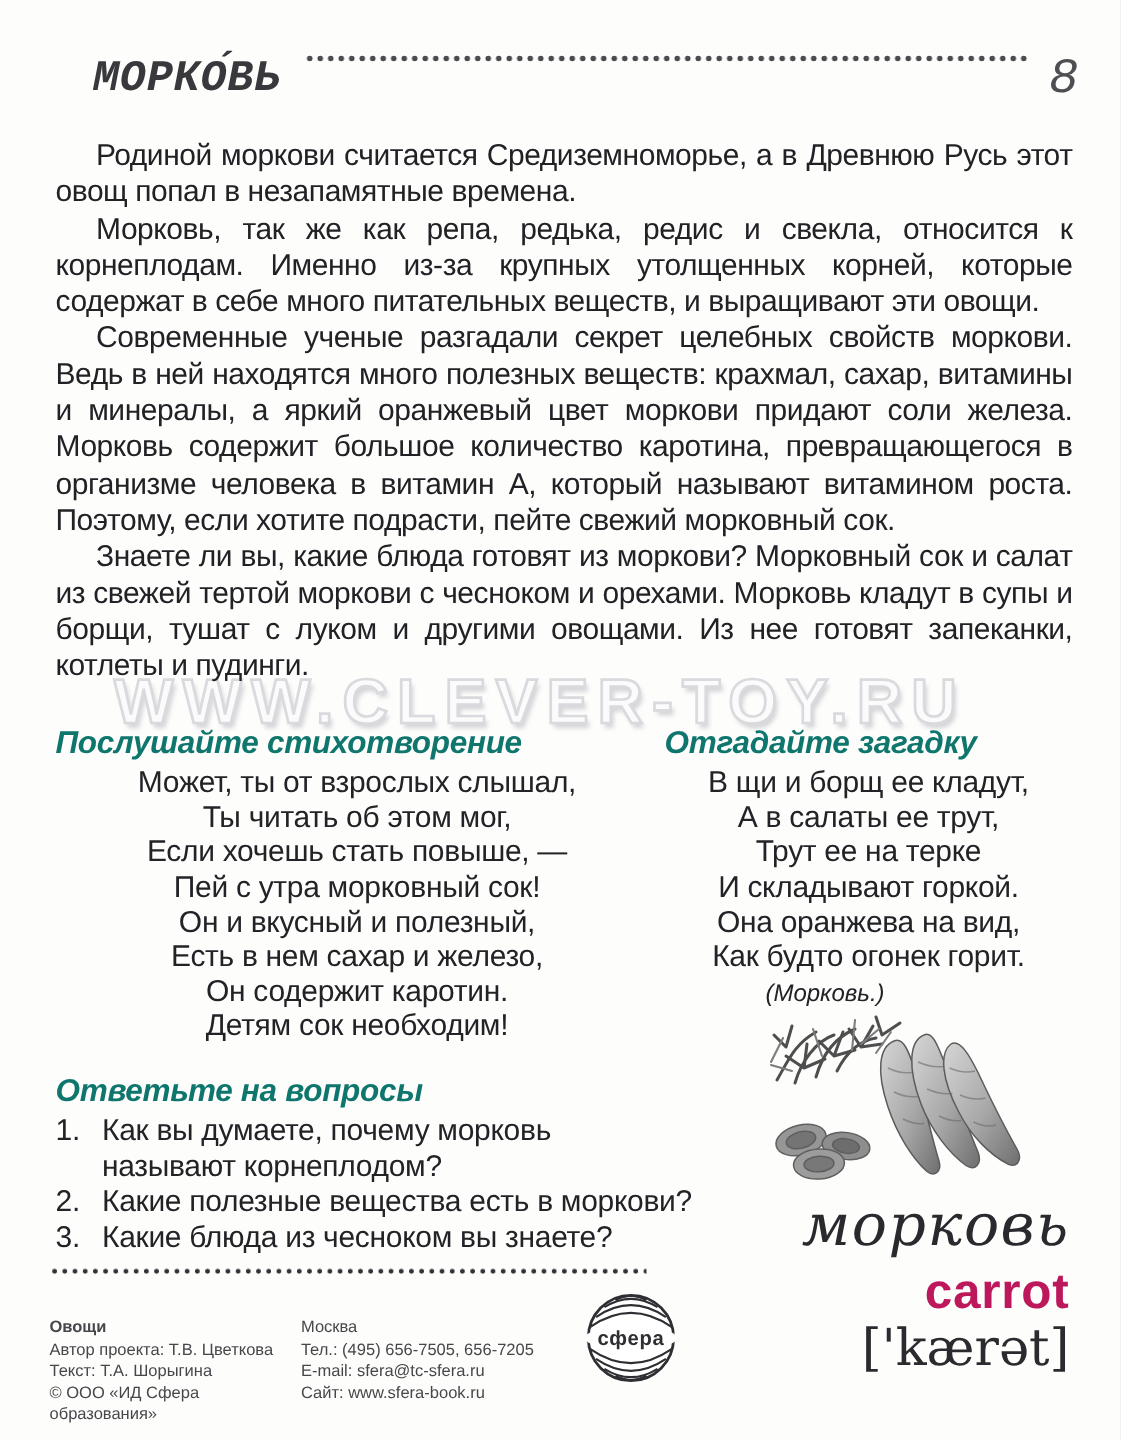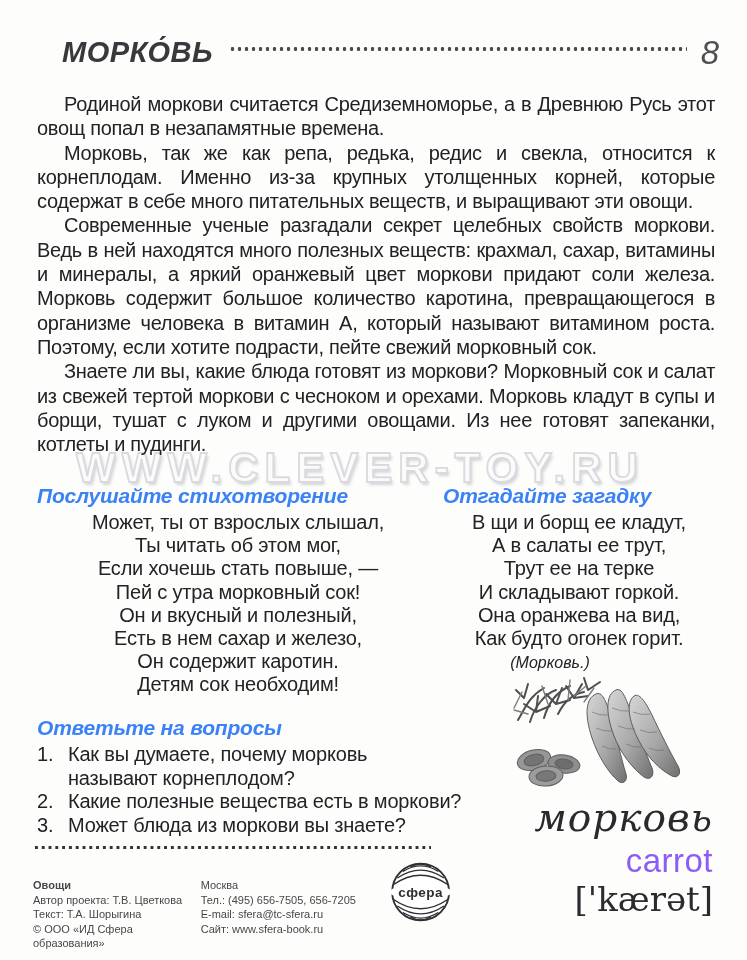--- a/index.html
+++ b/index.html
@@ -13,21 +13,21 @@
     position:absolute; top:444px; left:76px; z-index:1;
     font-size:42px; font-weight:bold; letter-spacing:6px;
     color:#fbfbfc; -webkit-text-stroke:1.8px #dadade;
     text-shadow:2px 3px 3px rgba(110,110,125,.28);
     white-space:nowrap; user-select:none;
   }
   .content{position:relative; z-index:2;}
   
   .header{
     position:absolute; top:36px; left:62px; right:28px;
-    display:flex; align-items:center;
+    display:flex; align-items:flex-start;font-family:Liberation Mono, monospace;
   }
   .title{
     margin:0; font-size:29px; font-weight:bold; font-style:italic;
     color:#39393d; letter-spacing:.5px; white-space:nowrap;
   }
   .leader{
     flex:1; height:6px; margin:0 14px 7px 16px;
     background-image:radial-gradient(circle, #4a4a4f 1.7px, transparent 2.1px);
     background-size:7px 6px; background-repeat:repeat-x; background-position:left center;
   }
@@ -37,21 +37,21 @@
   }
   
   .intro{position:absolute; top:92px; left:37px; width:678px;}
   .intro p{
     margin:0; font-size:20px; line-height:24.3px; text-align:justify;
     text-indent:27px; letter-spacing:-0.3px; color:#222226;
   }
   
   .sec-h{
     margin:0 0 3px 0; font-size:21px; font-weight:bold; font-style:italic;
-    color:#3b82f6; letter-spacing:-0.2px;
+    color:#0f766e; letter-spacing:-0.2px;
   }
   
   .poem{position:absolute; top:484px; left:37px; width:402px;}
   .riddle{position:absolute; top:484px; left:443px; width:272px;}
   .vline{font-size:20px; line-height:23.2px; letter-spacing:-0.2px; color:#232327;text-align:center;}
   .riddle-answer{
     font-size:16px; line-height:23.2px; font-style:italic; color:#232327;
     text-align:center; padding-right:58px; margin-top:1px;
   }
   
@@ -59,21 +59,21 @@
   .q{display:flex; font-size:20px; line-height:23.5px; letter-spacing:-0.2px;}
   .qnum{flex:none; width:31px;}
   .qtext{flex:1; white-space:pre-line;}
   
   .vocab{position:absolute; top:668px; left:500px; width:213px; margin:0; text-align:right;}
   .vocab svg{display:block; margin:0 8px 0 0;}
   .vocab-ru{
     font-family:"DejaVu Serif", serif; font-style:italic;
     font-size:39px; line-height:40px; color:#2a2a2e; margin-top:-2px; letter-spacing:1px;
   }
-  .vocab-en{font-size:33px; line-height:36px; font-weight:normal; color:#8b5cf6; margin-top:5px; letter-spacing:.5px;}
+  .vocab-en{font-size:33px; line-height:36px; font-weight:bold; color:#be185d; margin-top:5px; letter-spacing:.5px;}
   .vocab-ipa{font-family:"DejaVu Serif", serif; font-size:34px; line-height:34px; color:#2b2b2f; margin-top:3px;}
   
   .footer{position:absolute; top:845px; left:33px; width:420px;}
   .fline{
     height:5px; width:398px; margin-bottom:7px;
     background-image:radial-gradient(circle, #333337 1.4px, transparent 1.8px);
     background-size:6.8px 5px; background-repeat:repeat-x; background-position:left center;
   }
   .fcols{display:flex; align-items:flex-start;}
   .fcol{font-size:11px; line-height:14.6px; color:#47474b; letter-spacing:0;margin-top:21px;}
@@ -133,21 +133,21 @@
         <span class="qnum">1.</span>
         <span class="qtext">Как вы думаете, почему морковь
 называют корнеплодом?</span>
       </div>
       <div class="q">
         <span class="qnum">2.</span>
         <span class="qtext">Какие полезные вещества есть в моркови?</span>
       </div>
       <div class="q">
         <span class="qnum">3.</span>
-        <span class="qtext">Может блюда из моркови вы знаете?</span>
+        <span class="qtext">Какие блюда из чесноком вы знаете?</span>
       </div>
     </section>
 
     <figure class="vocab">
       <svg width="200" height="132" viewBox="0 0 200 132">
         <defs>
           <linearGradient id="cg" x1="0" y1="0" x2="1" y2="1">
             <stop offset="0" stop-color="#d6d6d6"></stop>
             <stop offset="0.55" stop-color="#a8a8a8"></stop>
             <stop offset="1" stop-color="#6f6f6f"></stop>

